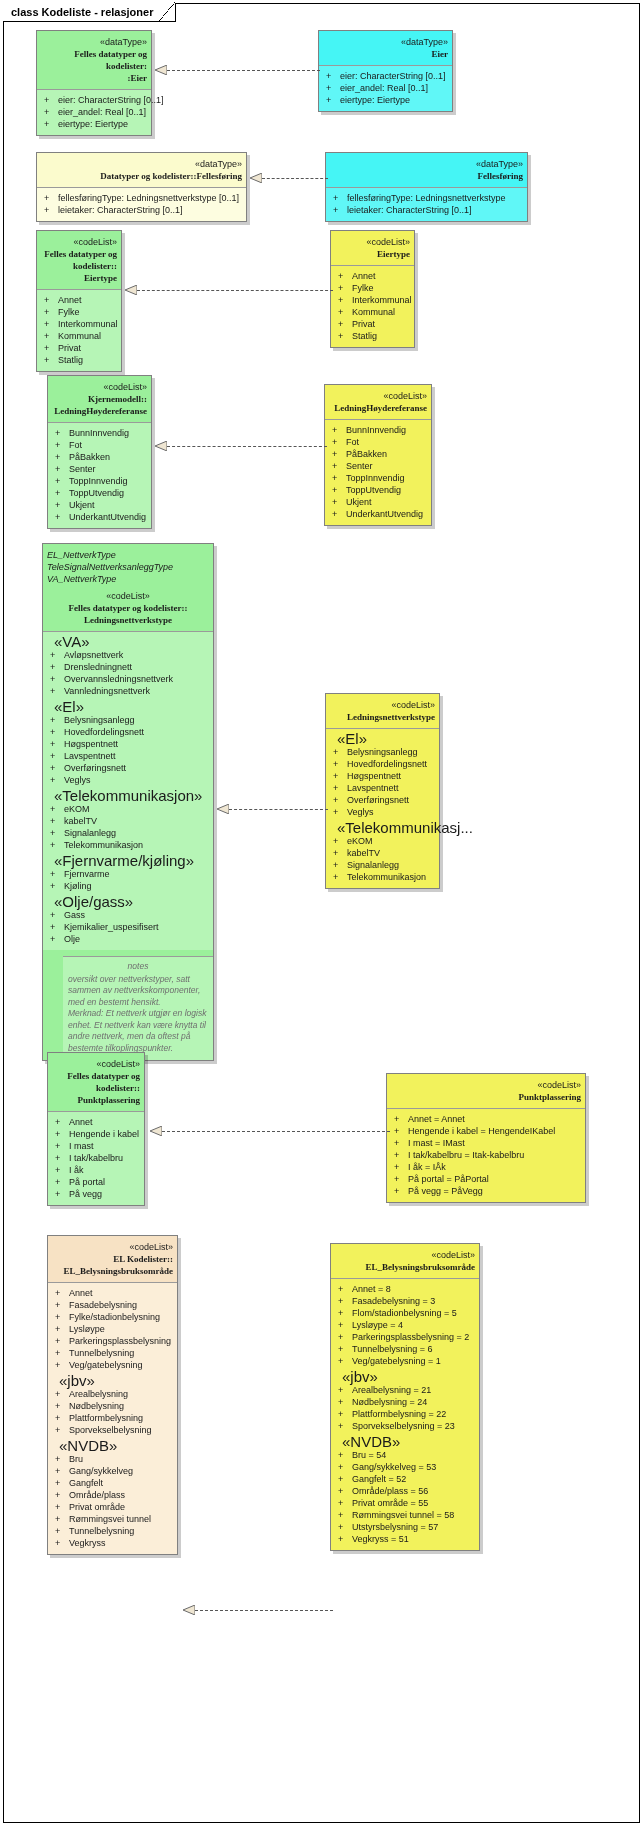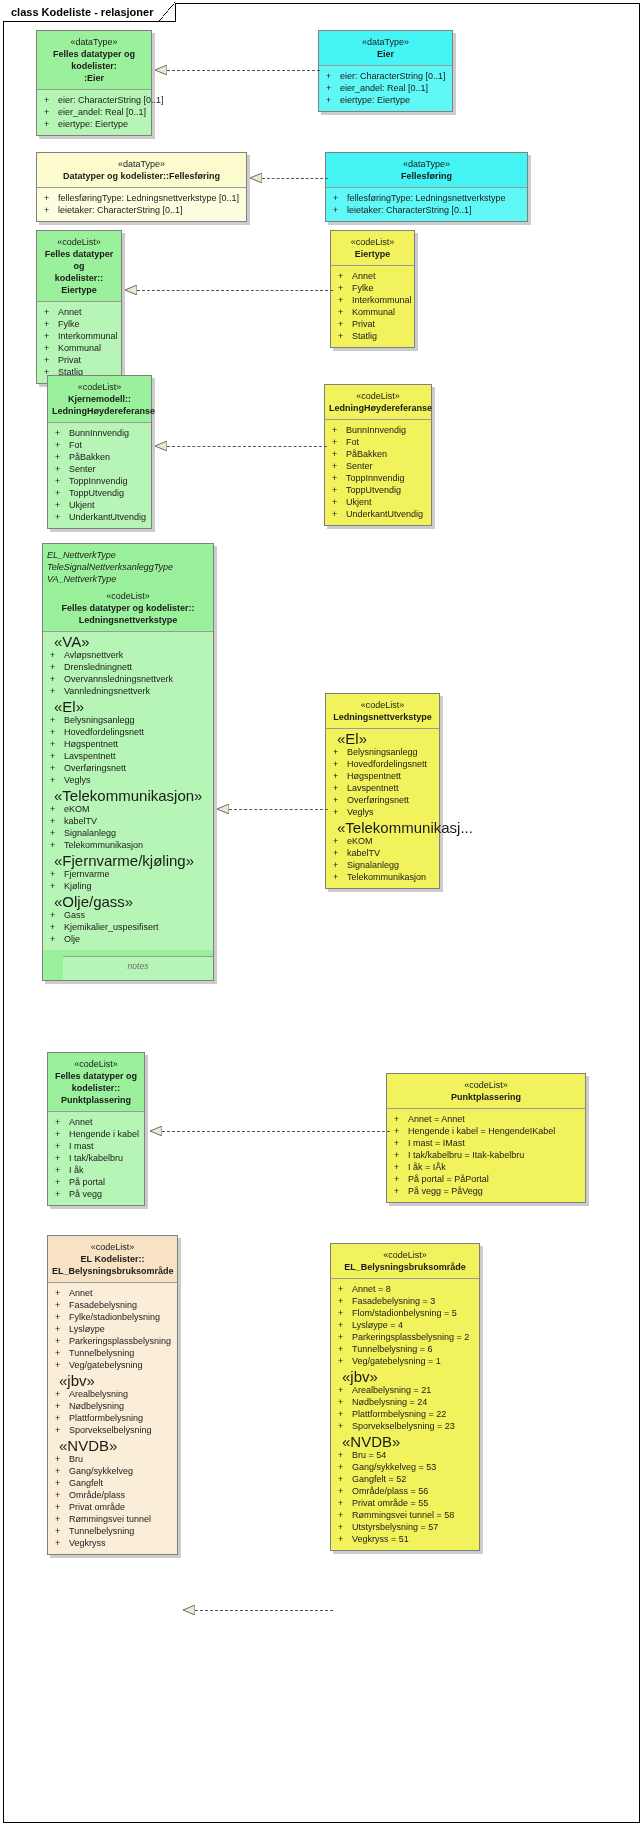--- a/index.html
+++ b/index.html
@@ -51,32 +51,33 @@
   .uml {
     position: absolute;
     border: 1px solid #808080;
     box-shadow: 3px 3px 0 rgba(0,0,0,0.20);
     font-size: 9px;
     color: #1a1a1a;
     line-height: 12px;
   }
   .uml .hdr {
     padding: 5px 4px 5px 4px;
-    text-align: center;
+    text-align: right;
     border-bottom: 1px solid #9a9a9a;
   }
   .uml .hdr .stereo {
     display: block;
     font-size: 9px;
     font-weight: normal;
   }
   .uml .hdr .nm {
     display: block;
     font-size: 9px;
     font-weight: bold;
+    font-family: Liberation Serif, serif;
   }
   .uml .hdr .alias {
     display: block;
     font-size: 9px;
     font-style: italic;
     text-align: left;
     padding-right: 4px;
   }
   .uml .body {
     padding: 4px 3px 5px 3px;
@@ -496,20 +497,22 @@
           <span class="vis">+</span>
           <span>Kjemikalier_uspesifisert</span>
         </div>
       <div class="feat">
           <span class="vis">+</span>
           <span>Olje</span>
         </div>
     </div>
     <div class="notes">
       <span class="ntitle">notes</span>
+      <span style="white-space:pre-line;">oversikt over nettverkstyper, satt sammen av nettverkskomponenter, med en bestemt hensikt.
+Merknad: Et nettverk utgjør en logisk enhet. Et nettverk kan være knytta til andre nettverk, men da oftest på bestemte tilkoplingspunkter.</span>
     </div>
   </div>
 
   <div class="uml c-yellow" style="left:325px; top:693px; width:115px;">
     <div class="hdr">
       <span class="stereo">«codeList»</span>
       <span class="nm">Ledningsnettverkstype</span>
     </div>
     <div class="body">
       <div class="grp first">«El»</div>

